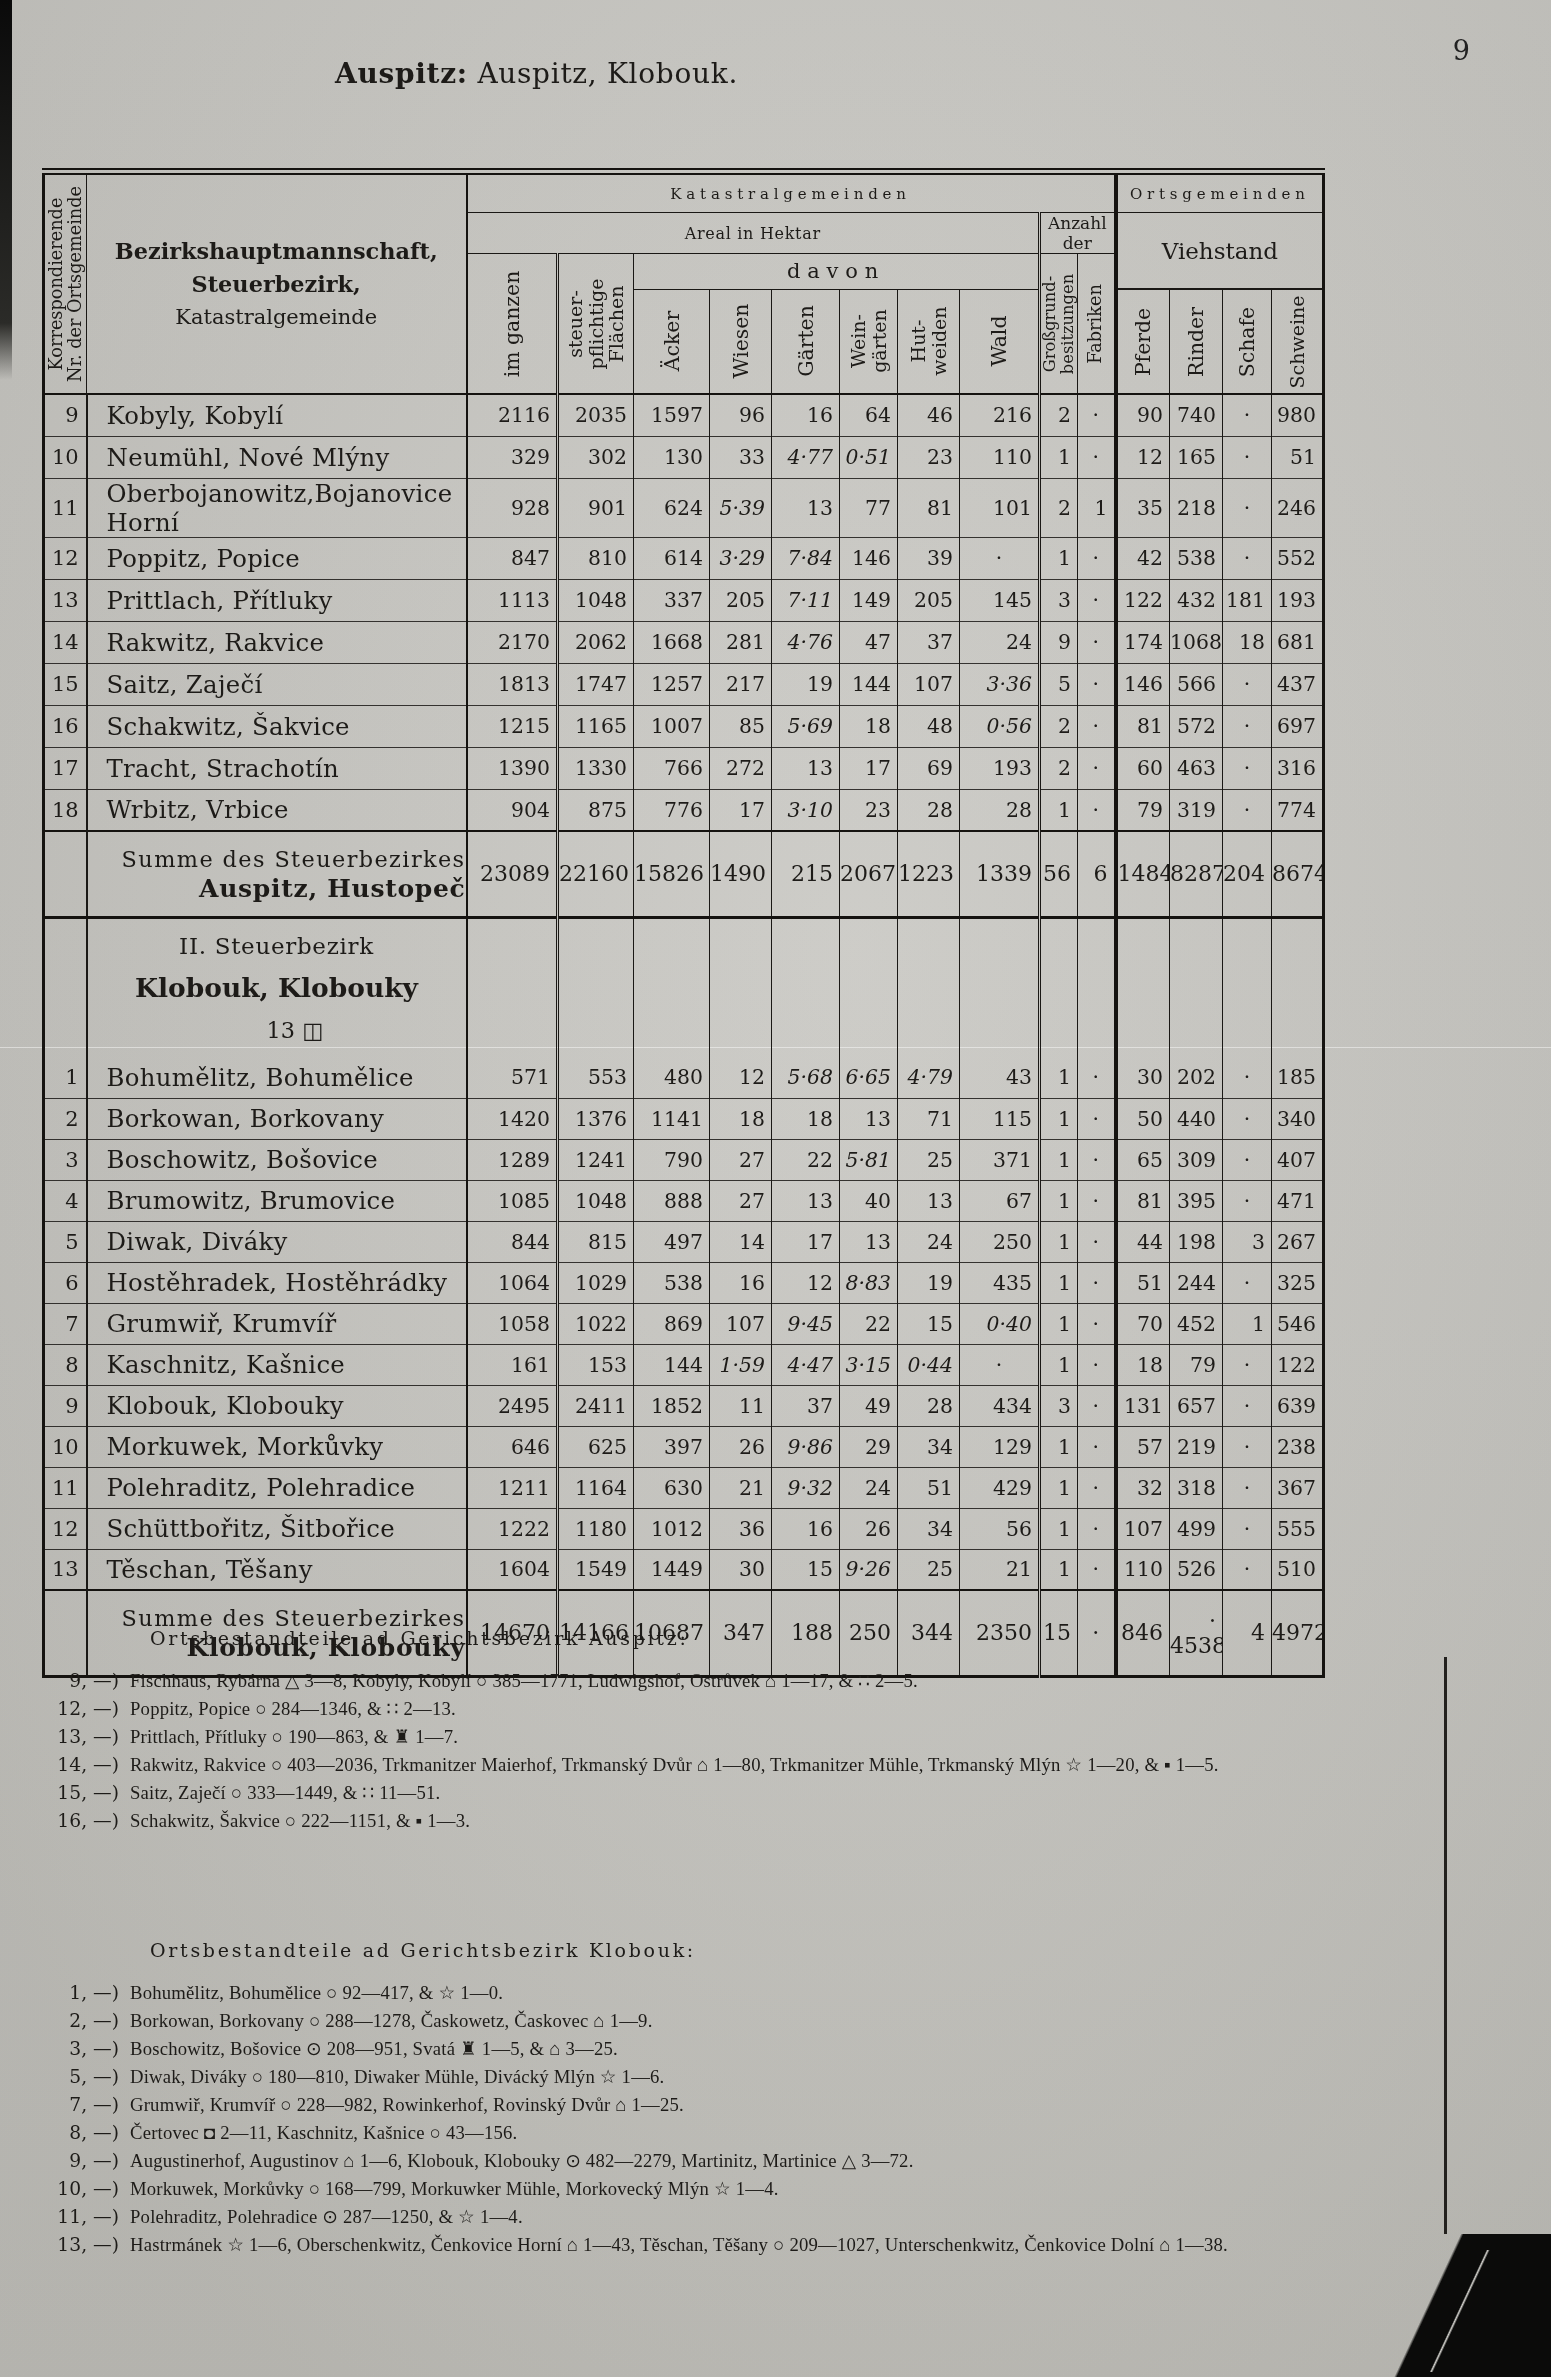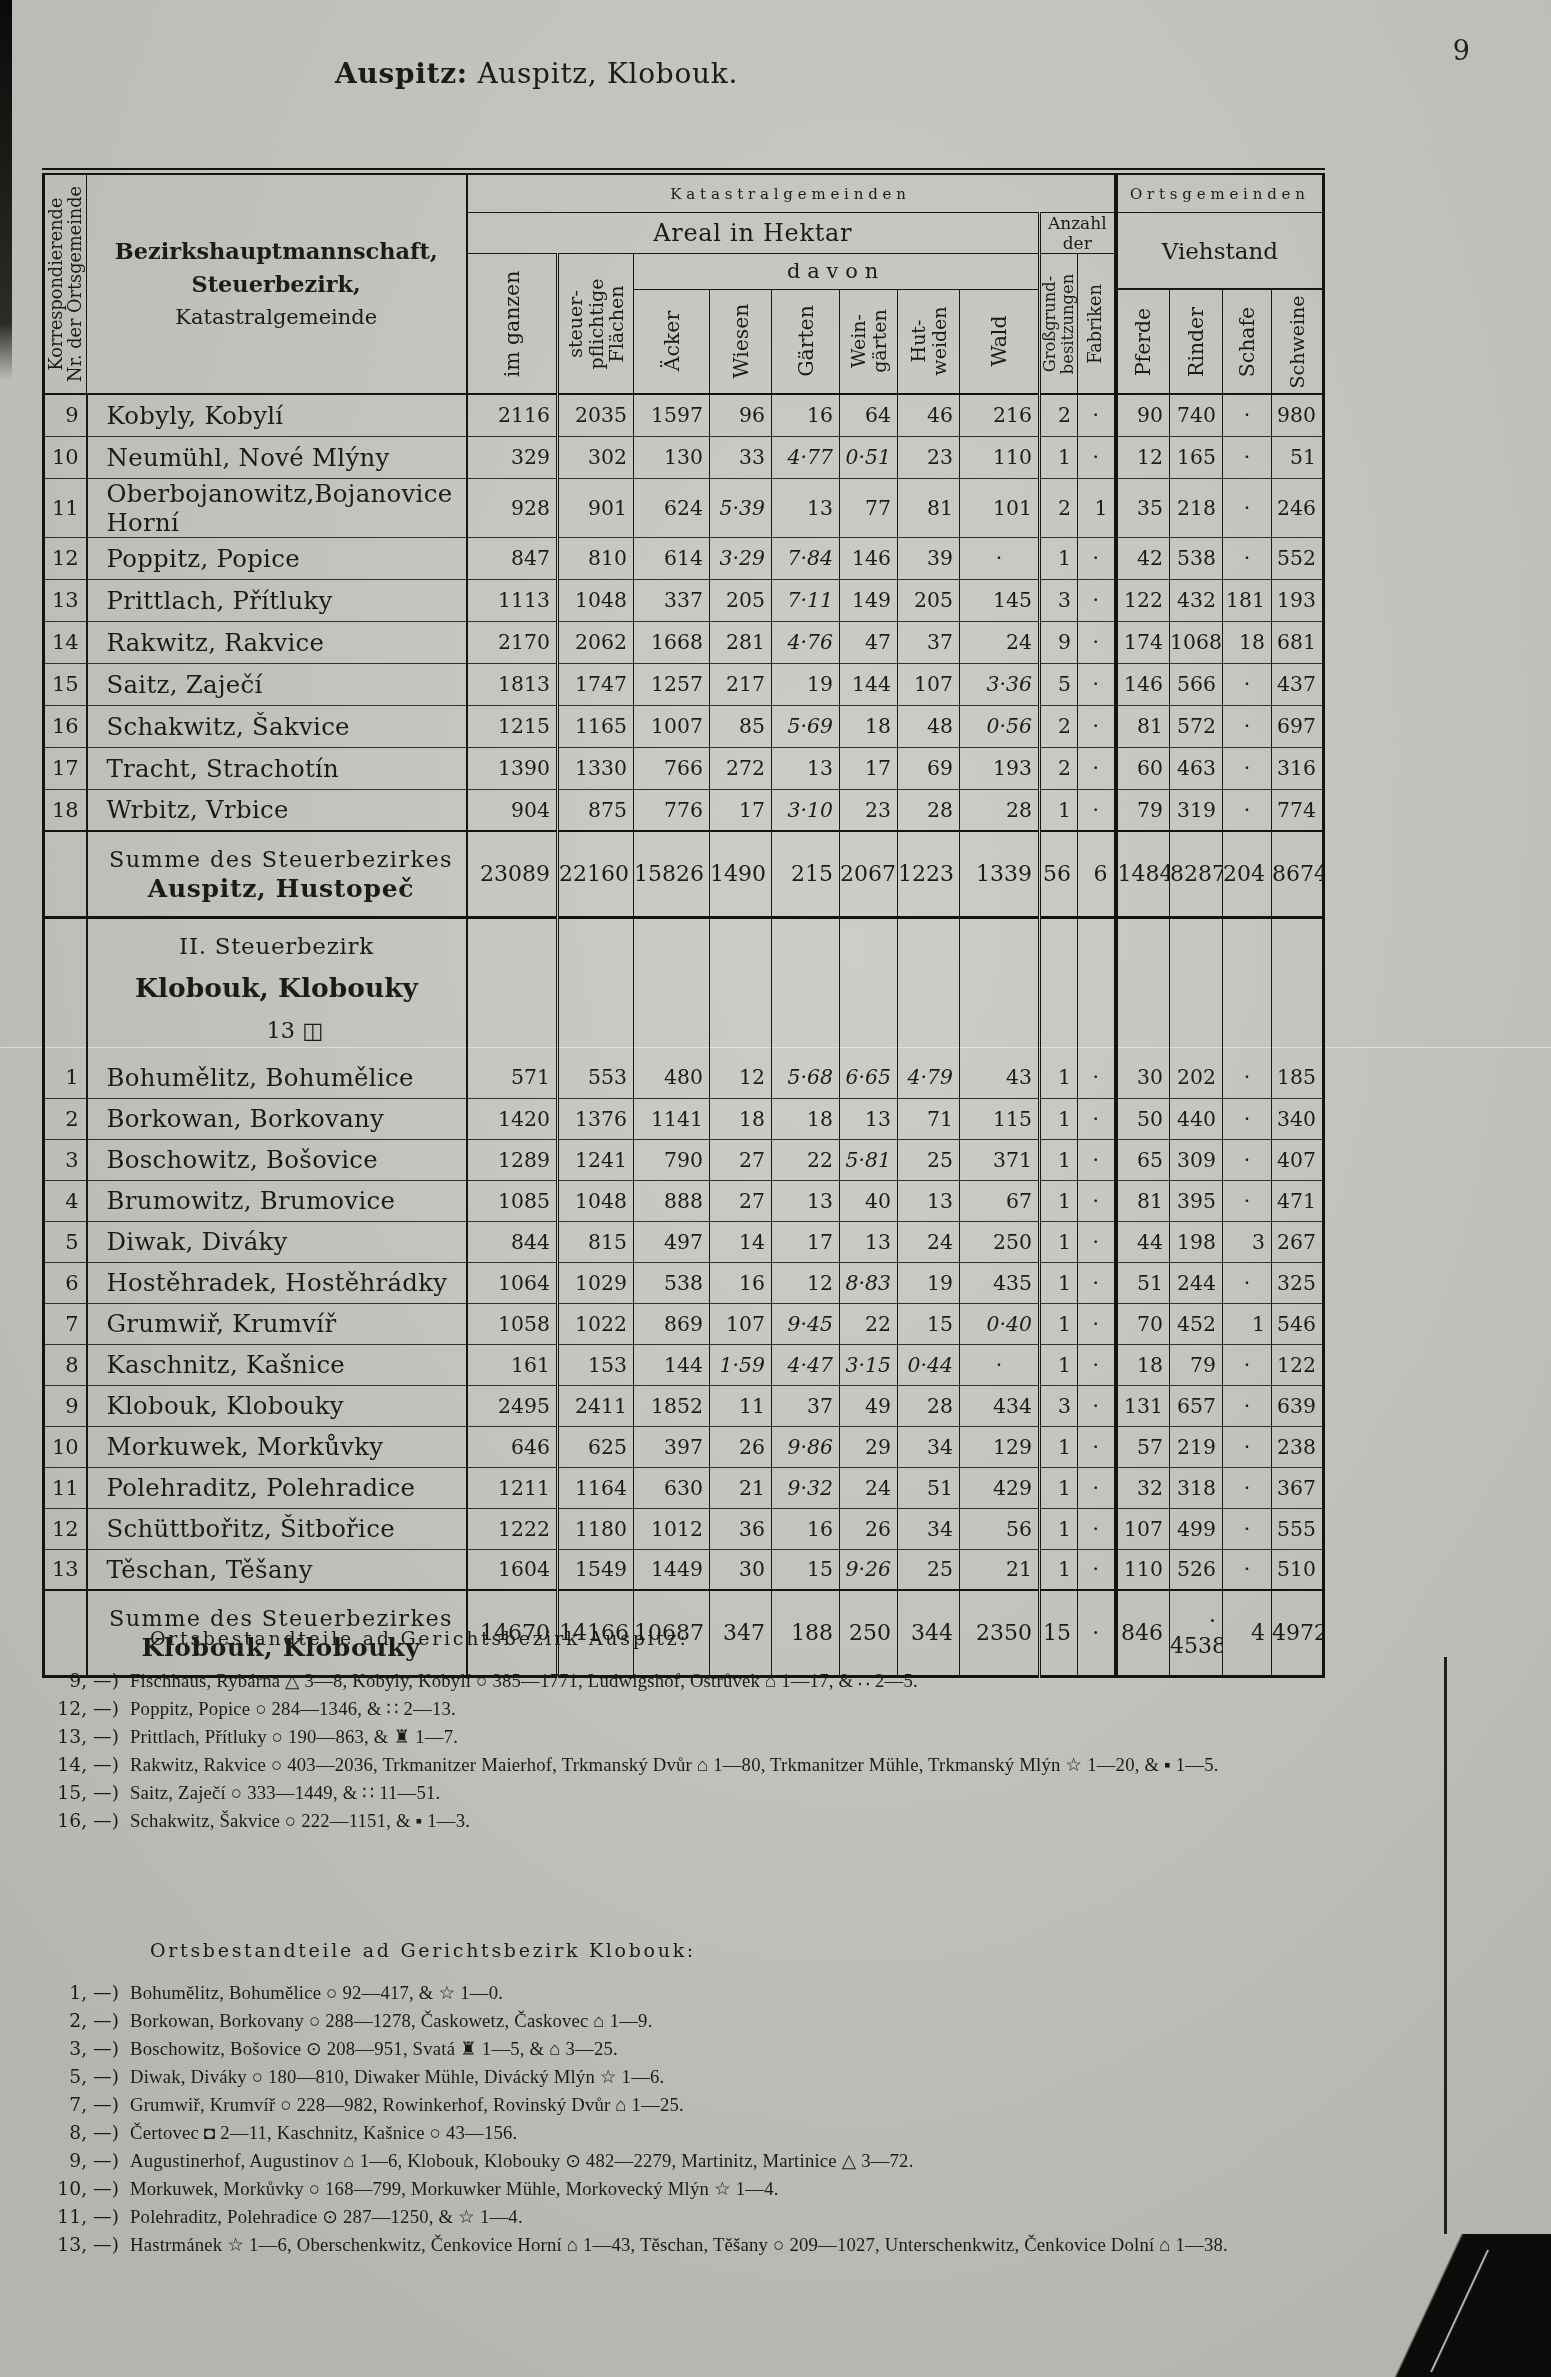--- a/index.html
+++ b/index.html
@@ -50,21 +50,21 @@
   th.br-heavy{border-right:4.8px solid #151310;}
   th.bb{border-bottom:1.4px solid #1a1815;}
   th.bb3{border-bottom:2px solid #1a1815;}
 
   tbody tr{border-bottom:1.4px solid rgba(26,24,21,.85);}
   tbody tr:last-child{border-bottom:none;}
   tbody.rows{border-bottom:2.7px solid #151310;}
   tbody.summe{border-bottom:3.4px solid #151310;}
 
   .h-span{font-size:15px;text-align:center;letter-spacing:4.8px;}
-  .h-areal{font-size:24px;text-align:center;letter-spacing:0.7px;}
+  .h-areal{font-size:16px;text-align:center;letter-spacing:0.7px;}
   .h-davon{font-size:21px;text-align:center;letter-spacing:6.8px;}
   .h-anzahl{font-size:17px;text-align:center;}
   .h-vieh{font-size:23px;text-align:center;}
   .h-district{font-size:21px;text-align:center;line-height:33px;}
   .h-district .b{font-weight:bold;font-size:22.4px;}
 
   .vcell{position:relative;}
   .vert{position:absolute;left:50%;top:50%;transform:translate(-50%,-50%) rotate(-90deg);
         white-space:pre-line;text-align:center;line-height:1.08;}
   .v204{width:134px;}
@@ -76,21 +76,21 @@
   .c-nr{font-size:21px;text-align:right;padding-right:6.8px;}
   .c-name{font-size:24.4px;text-align:left;padding-left:19px;letter-spacing:0.3px;}
   .c-num{font-size:20.4px;text-align:right;padding-right:6.1px;font-variant-numeric:lining-nums;}
   .c-dec{font-style:italic;}
   .c-dot{text-align:center;padding-right:0;}
   tr.data-row{height:42px;}
   tbody.s2 tr.data-row{height:41px;}
 
   tr.summe-row{height:86px;}
   tr.summe-row td{font-size:22px;}
-  .summe-label{text-align:center;line-height:30px;padding-left:9px;}
+  .summe-label{text-align:right;line-height:30px;padding-left:9px;}
   .summe-label .l1{font-size:22.4px;letter-spacing:1.4px;}
   .summe-label .l2{font-size:25px;font-weight:bold;letter-spacing:0.7px;}
 
   tr.band-row{height:140px;border-bottom:1.4px solid rgba(26,24,21,.85);}
   .band{ text-align:center;line-height:42px;}
   .band .l1{font-size:23px;letter-spacing:0.7px;}
   .band .l2{font-size:26.5px;font-weight:bold;}
   .band .l3{font-size:22.4px;padding-left:37px;}
 
   

